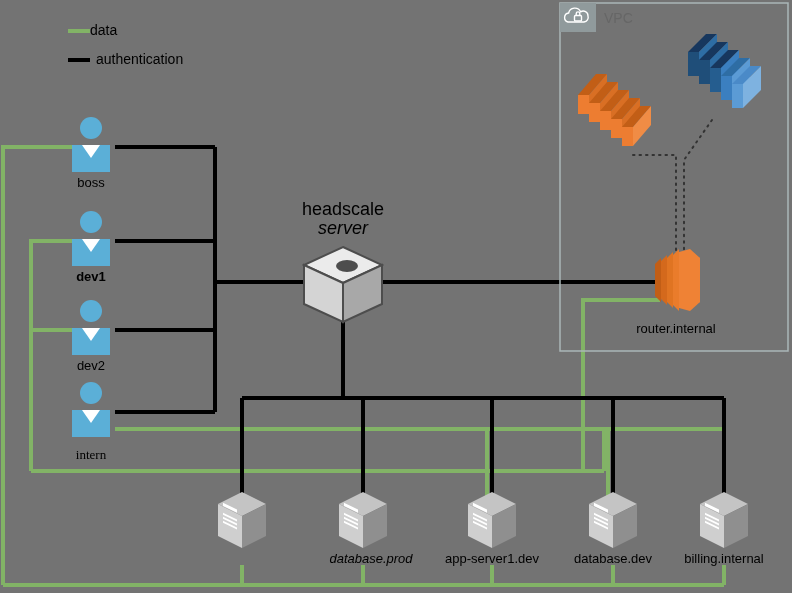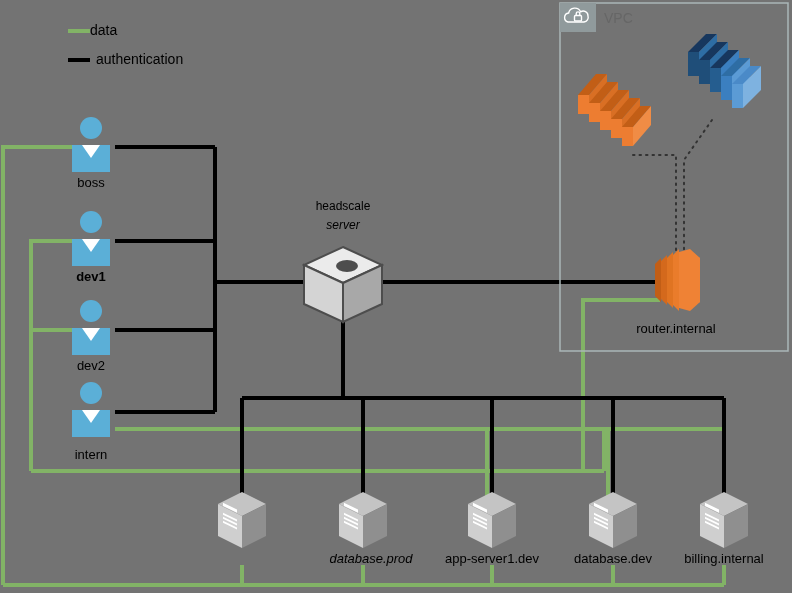--- a/index.html
+++ b/index.html
@@ -34,21 +34,21 @@
   .lbl.node-label { font-size: 13px; }
   .legend-text {
     position: absolute;
     font-size: 14px;
     color: #000000;
     font-family: "Liberation Sans", sans-serif;
     white-space: nowrap;
   }
   .headscale-label {
     position: absolute;
-    font-size: 12px;
+    font-size: 18px;
     color: #000000;
     text-align: center;
     line-height: 1.2;
     white-space: nowrap;
   }
 </style>
 </head>
 <body>
 
 <div id="canvas">
@@ -287,20 +287,20 @@
 
   <div class="legend-text" style="left:90px; top:22px;">data</div>
   <div class="legend-text" style="left:96px; top:51px;">authentication</div>
 
   <div class="headscale-label" style="left:293px; top:199px; width:100px;">headscale</div>
   <div class="headscale-label" style="left:293px; top:218px; width:100px;font-style:italic;">server</div>
 
   <div class="lbl node-label" style="left:41px; top:176px; width:100px;">boss</div>
   <div class="lbl node-label" style="left:41px; top:270px; width:100px;font-weight:bold;">dev1</div>
   <div class="lbl node-label" style="left:41px; top:359px; width:100px;">dev2</div>
-  <div class="lbl node-label" style="left:41px; top:448px; width:100px;">intern</div>
+  <div class="lbl node-label" style="left:41px; top:448px; width:100px;font-family:Liberation Serif, serif;">intern</div>
 
   <div class="lbl node-label" style="left:306px; top:552px; width:130px;font-style:italic;">database.prod</div>
   <div class="lbl node-label" style="left:424px; top:552px; width:136px;">app-server1.dev</div>
   <div class="lbl node-label" style="left:550px; top:552px; width:126px;">database.dev</div>
   <div class="lbl node-label" style="left:660px; top:552px; width:128px;">billing.internal</div>
 
 </div>
 
 </body></html>

